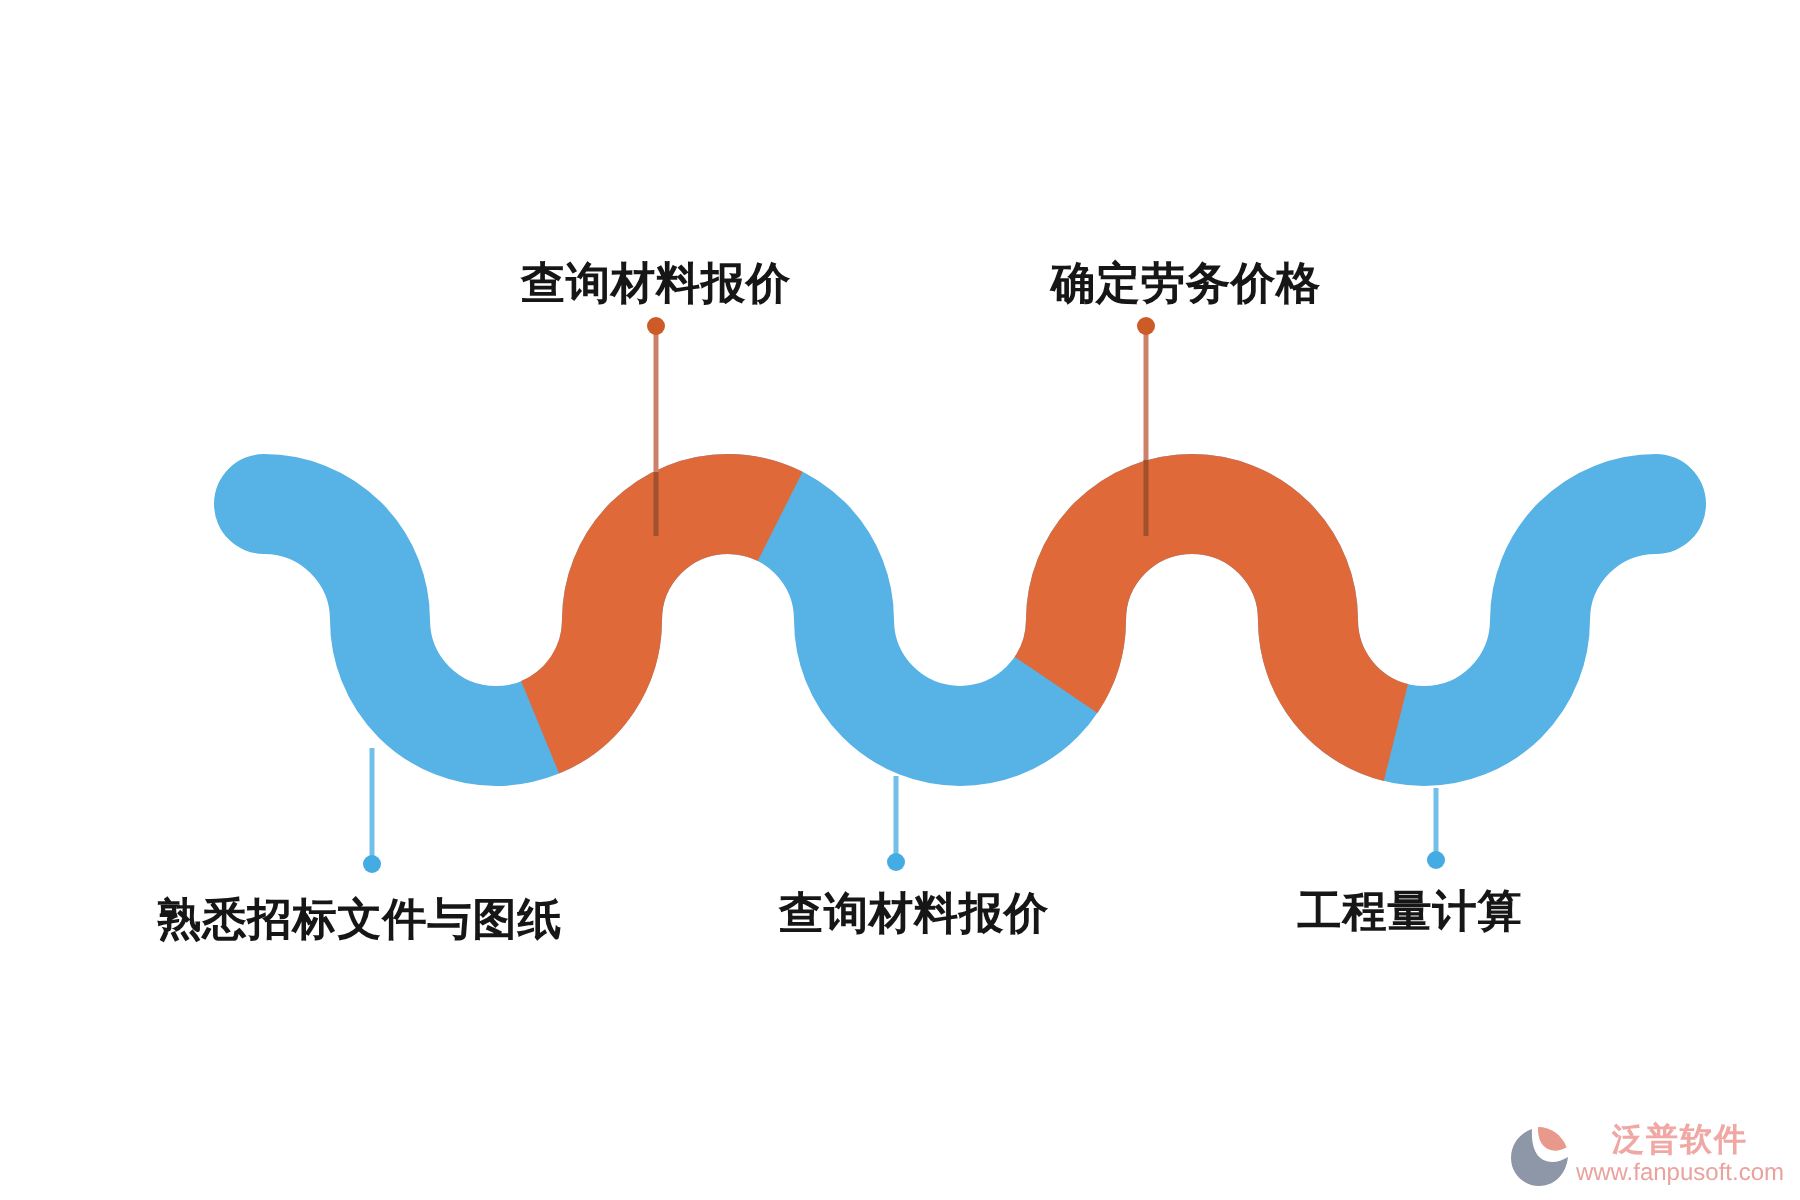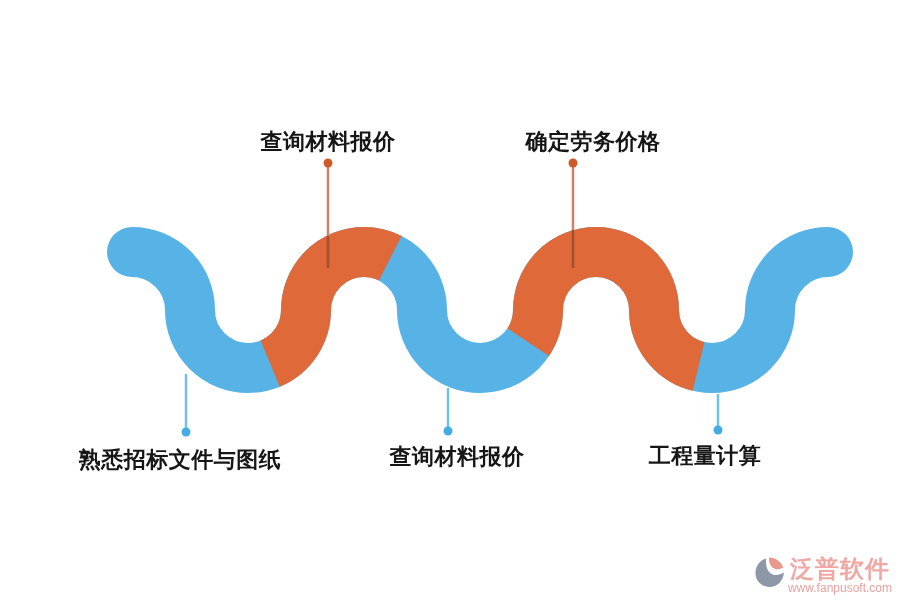--- a/index.html
+++ b/index.html
@@ -23,21 +23,21 @@
   .watermark{
     position:absolute;
     right:8px;
     bottom:6px;
     display:flex;
     align-items:flex-start;
     gap:3px;
   }
   .wm-col{display:flex;flex-direction:column;align-items:center;line-height:1;}
   .wm-brand{
-    font-size:24px;
+    font-size:16px;
     font-weight:700;
     letter-spacing:1px;
     white-space:nowrap;
   }
   .wm-url{
     font-size:12px;
     margin-top:1px;
     white-space:nowrap;
   }
 </style>

